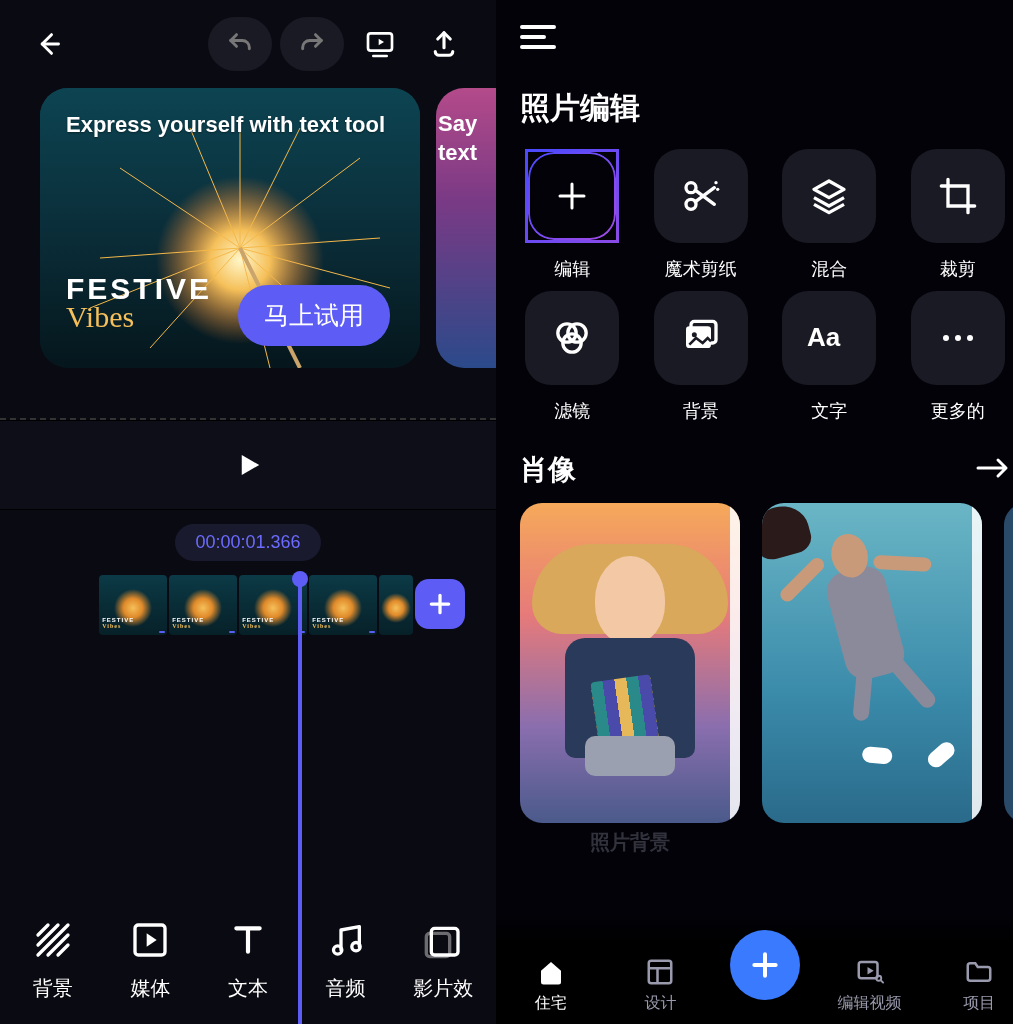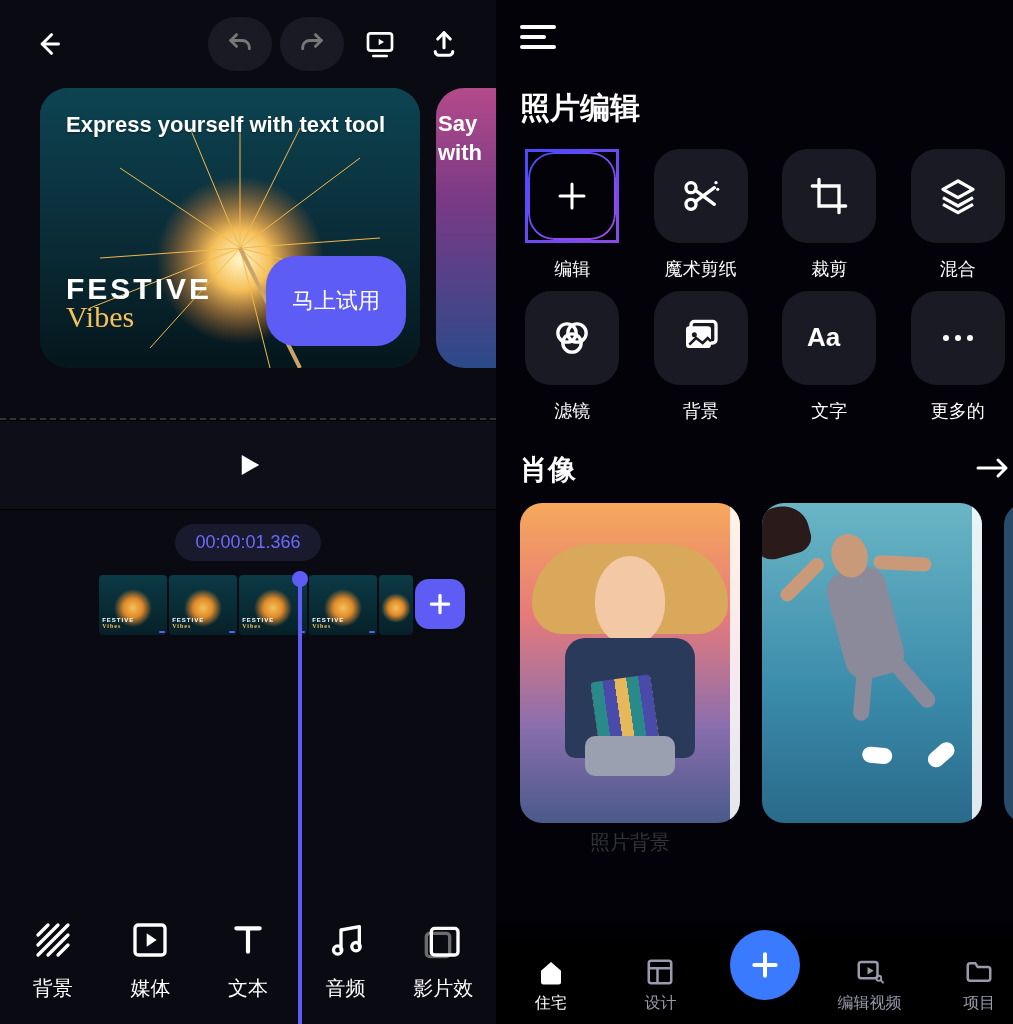--- a/index.html
+++ b/index.html
@@ -15,21 +15,21 @@
   .tb-btn.round.flat { background: transparent; width: 48px; }
   .tb-icon { stroke: #fff; fill: none; }
 
   .preview { padding: 0 0 0 40px; display: flex; gap: 16px; height: 300px; }
   .card { position: relative; width: 380px; height: 280px; border-radius: 28px; overflow: hidden; background: linear-gradient(180deg,#0b3b4a 0%,#0e2a33 60%,#061218 100%); flex: 0 0 auto; }
   .spark { position: absolute; inset: 0; }
   .card .title { position: absolute; top: 22px; left: 26px; right: 26px; font-size: 22px; font-weight: 600; line-height: 1.35; color: #fff; text-shadow: 0 1px 2px rgba(0,0,0,.4); }
   .festive { position: absolute; left: 26px; bottom: 34px; font-family: Arial, sans-serif; }
   .festive .w1 { font-size: 30px; font-weight: 800; letter-spacing: 3px; color: #fff; }
   .festive .w2 { font-family: cursive; font-size: 30px; color: #f5c05a; margin-top: -6px; }
-  .trybtn { position: absolute; right: 14px; bottom: 22px; background: #5d5df6; color: #fff; font-size: 22px; font-weight: 500; padding: 30px 26px; border-radius: 30px; cursor: pointer; }
+  .trybtn { position: absolute; right: 30px; bottom: 22px; background: #5d5df6; color: #fff; font-size: 25px; font-weight: 500; padding: 14px 26px; border-radius: 30px; cursor: pointer; }
   .card2 { width: 60px; height: 280px; border-radius: 28px 0 0 28px; background: linear-gradient(180deg,#b44a8a 0%,#7a3a85 40%,#2b4a8a 100%); overflow: hidden; position: relative; flex: 0 0 auto; }
   .card2 .t2 { position: absolute; top: 22px; left: 2px; font-size: 22px; color: #fff; font-weight: 600; line-height:1.3; }
 
   .dashed { margin-top: 30px; border-top: 2px dashed #333; }
 
   .playctrl { height: 90px; display:flex; align-items:center; justify-content:center; background:#0e0e18; border-top:1px solid #000; border-bottom:1px solid #000; }
   .playbtn { width: 36px; height: 36px; display:flex; align-items:center; justify-content:center; cursor:pointer; }
 
   .timeline { position: relative; flex: 1; }
   .timecode-wrap { display:flex; justify-content:center; padding-top: 14px; text-align: center; }
@@ -184,21 +184,21 @@
         <div class="title">Express yourself with text tool</div>
         <div class="festive">
           <div class="w1">FESTIVE</div>
           <div class="w2">Vibes</div>
         </div>
         <div class="trybtn">马上试用</div>
       </div>
       <div class="card2">
         <div class="t2">
           <span>Say</span><br>
-          <span>with</span>
+          <span>text</span>
         </div>
       </div>
     </div>
 
     <div class="dashed"></div>
 
     <div class="playctrl">
       <div class="playbtn">
         <svg width="30" height="30" viewBox="0 0 24 24">
             <path d="M7 4l14 8-14 8z" fill="#fff"></path>
@@ -317,34 +317,34 @@
                 <path d="M8.5 8.5L20 17M8.5 15.5L20 7" stroke="#fff" stroke-width="2" stroke-linecap="round"></path>
                 <circle cx="21" cy="4" r="1" fill="#fff"></circle>
                 <circle cx="22" cy="8" r="1" fill="#fff"></circle>
               </svg>
             </div>
           <div class="tl">魔术剪纸</div>
         </div>
         <div class="tile">
           <div class="sq">
               <svg width="40" height="40" viewBox="0 0 24 24">
+                <path d="M12 3l9 5-9 5-9-5 9-5z" fill="none" stroke="#fff" stroke-width="2" stroke-linejoin="round"></path>
+                <path d="M3 13l9 5 9-5M3 17l9 5 9-5" fill="none" stroke="#fff" stroke-width="2" stroke-linejoin="round"></path>
+              </svg>
+            </div>
+          <div class="tl">混合</div>
+        </div>
+        <div class="tile">
+          <div class="sq">
+              <svg width="40" height="40" viewBox="0 0 24 24">
                 <path d="M6 2v16h16M2 6h16v16" fill="none" stroke="#fff" stroke-width="2" stroke-linecap="round"></path>
                 <path d="M16 2l2 2-2 2M8 22l-2-2 2-2" fill="none" stroke="#fff" stroke-width="1.5" stroke-linecap="round" opacity=".0"></path>
               </svg>
             </div>
           <div class="tl">裁剪</div>
-        </div>
-        <div class="tile">
-          <div class="sq">
-              <svg width="40" height="40" viewBox="0 0 24 24">
-                <path d="M12 3l9 5-9 5-9-5 9-5z" fill="none" stroke="#fff" stroke-width="2" stroke-linejoin="round"></path>
-                <path d="M3 13l9 5 9-5M3 17l9 5 9-5" fill="none" stroke="#fff" stroke-width="2" stroke-linejoin="round"></path>
-              </svg>
-            </div>
-          <div class="tl">混合</div>
         </div>
       </div>
       <div class="tilerow">
         <div class="tile">
           <div class="sq">
               <svg width="40" height="40" viewBox="0 0 24 24">
                 <circle cx="9" cy="9" r="5.5" fill="none" stroke="#fff" stroke-width="2"></circle>
                 <circle cx="15" cy="9" r="5.5" fill="none" stroke="#fff" stroke-width="2"></circle>
                 <circle cx="12" cy="15" r="5.5" fill="none" stroke="#fff" stroke-width="2"></circle>
               </svg>
@@ -413,21 +413,21 @@
               <div class="p2-leg2"></div>
             <div class="shoe s1"></div>
               <div class="shoe s2"></div>
           </div>
         </div>
       </div>
       <div class="pcard p3"></div>
     </div>
 
     <div style="display:flex; gap:22px; padding-left:24px; opacity:.55;">
-      <div style="width:220px;" class="caption-under">照片背景</div>
+      <div style="width:220px;font-weight:bold;" class="caption-under">照片背景</div>
     </div>
     <div style="position:absolute; left:50%; bottom:30px; transform:translateX(-50%); font-size:22px; color:#3a3a48; z-index:0;">编辑视频</div>
 
     <div class="r-nav">
       <div class="nav-item active">
         <svg width="30" height="30" viewBox="0 0 24 24">
             <path d="M4 11l8-7 8 7v9a2 2 0 01-2 2H6a2 2 0 01-2-2z" fill="#fff"></path>
           </svg>
         <div class="nl">住宅</div>
       </div>

